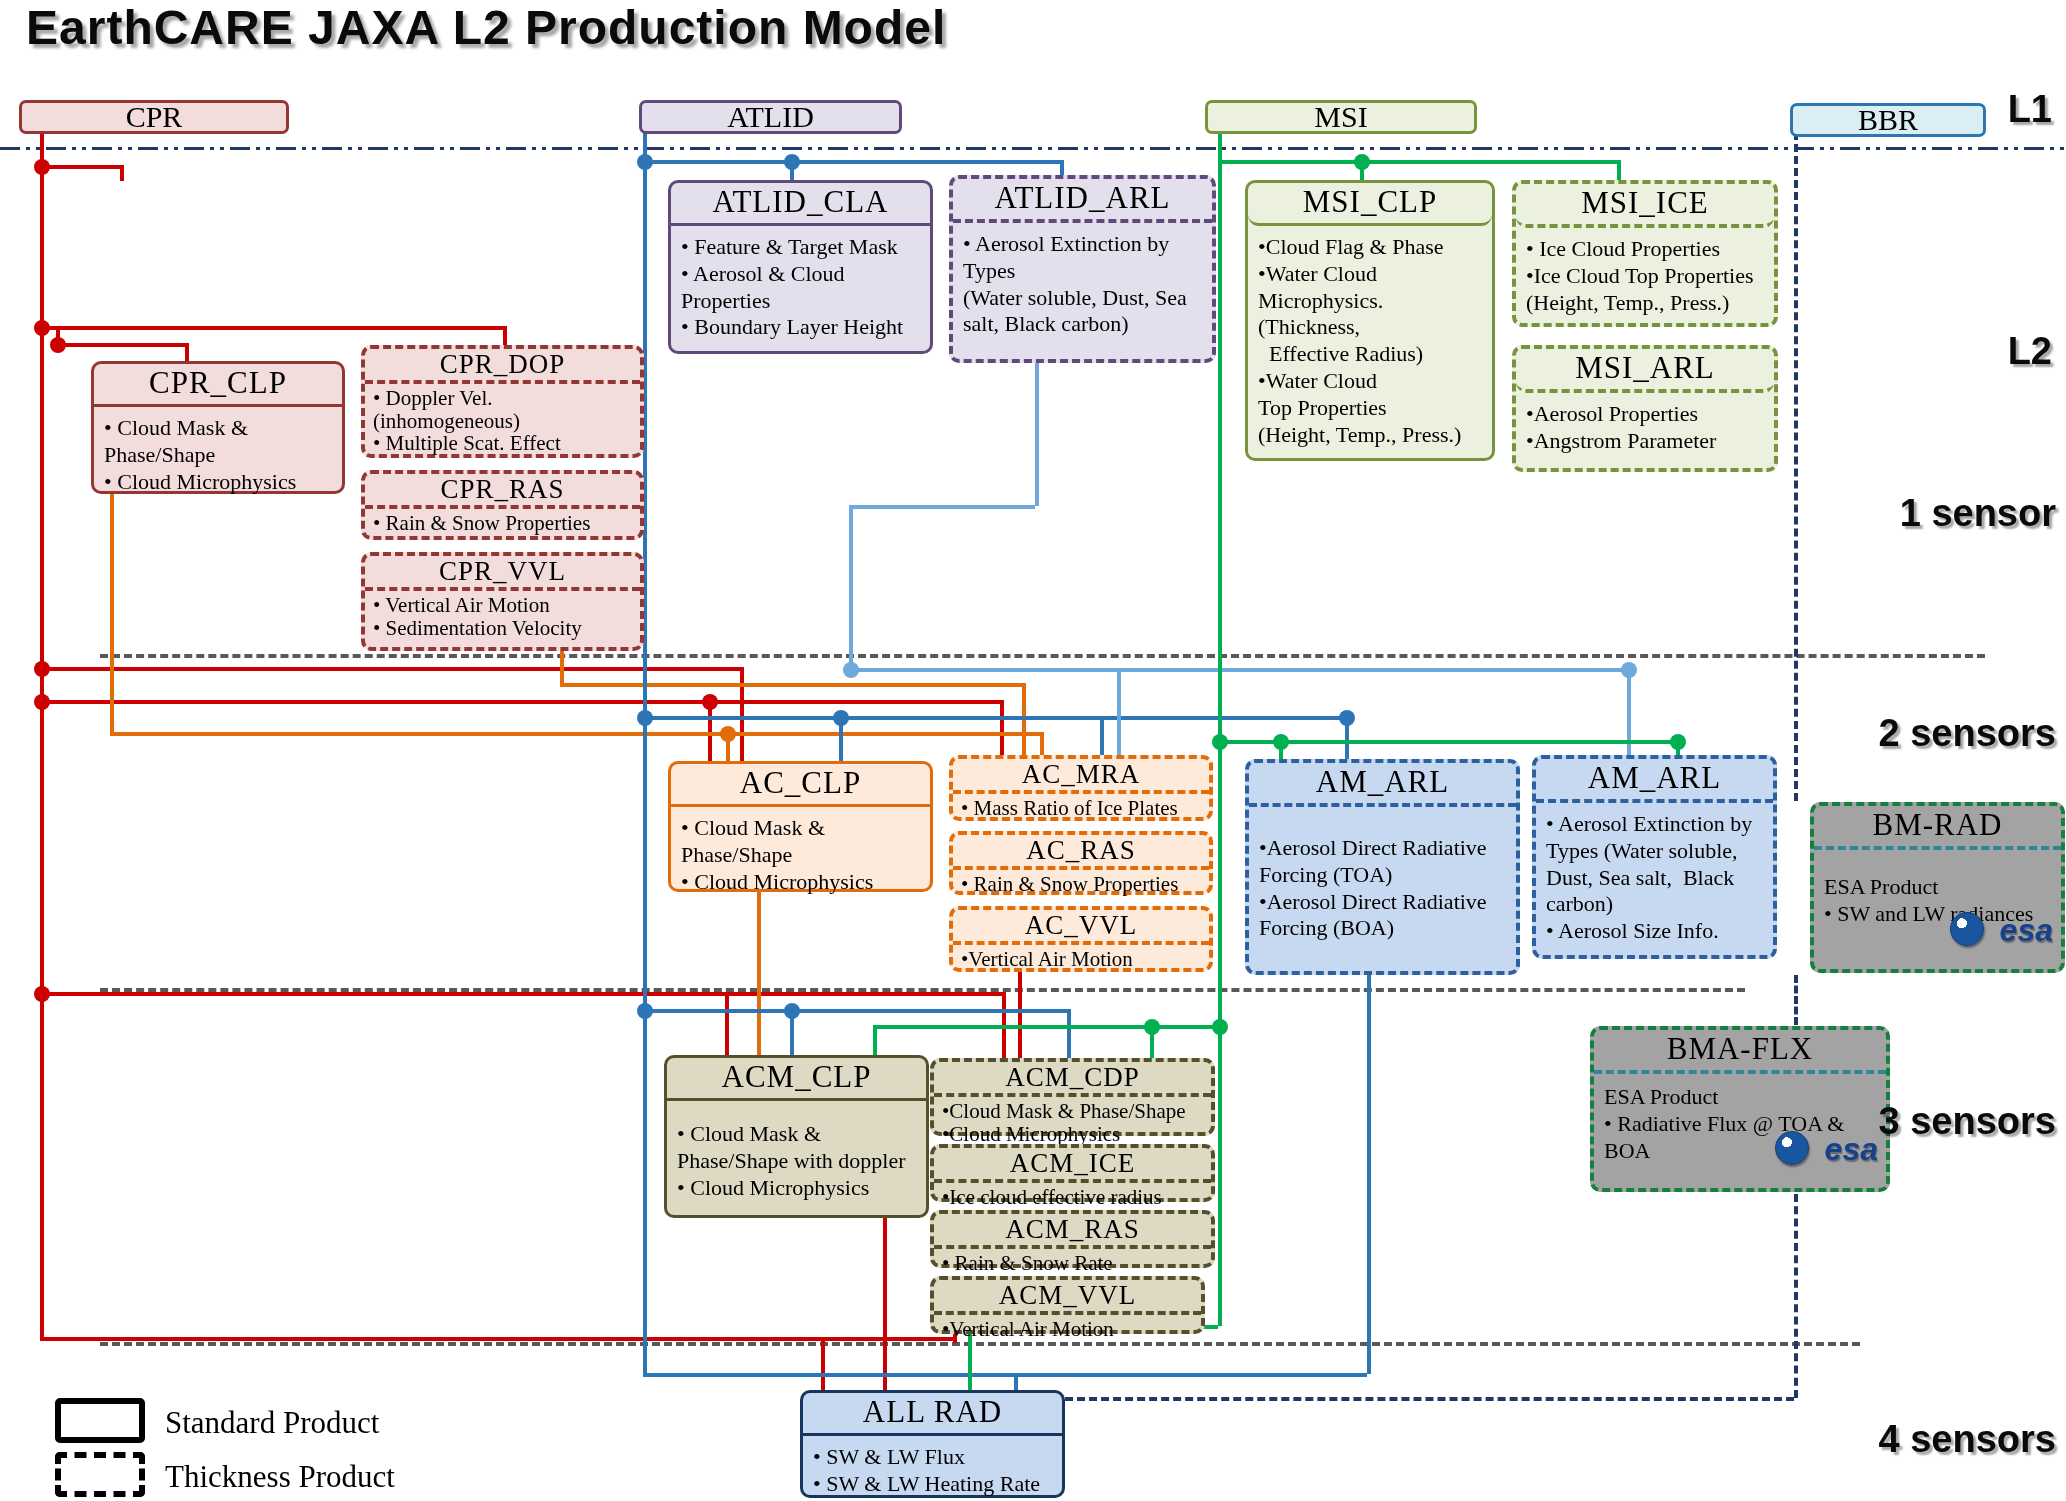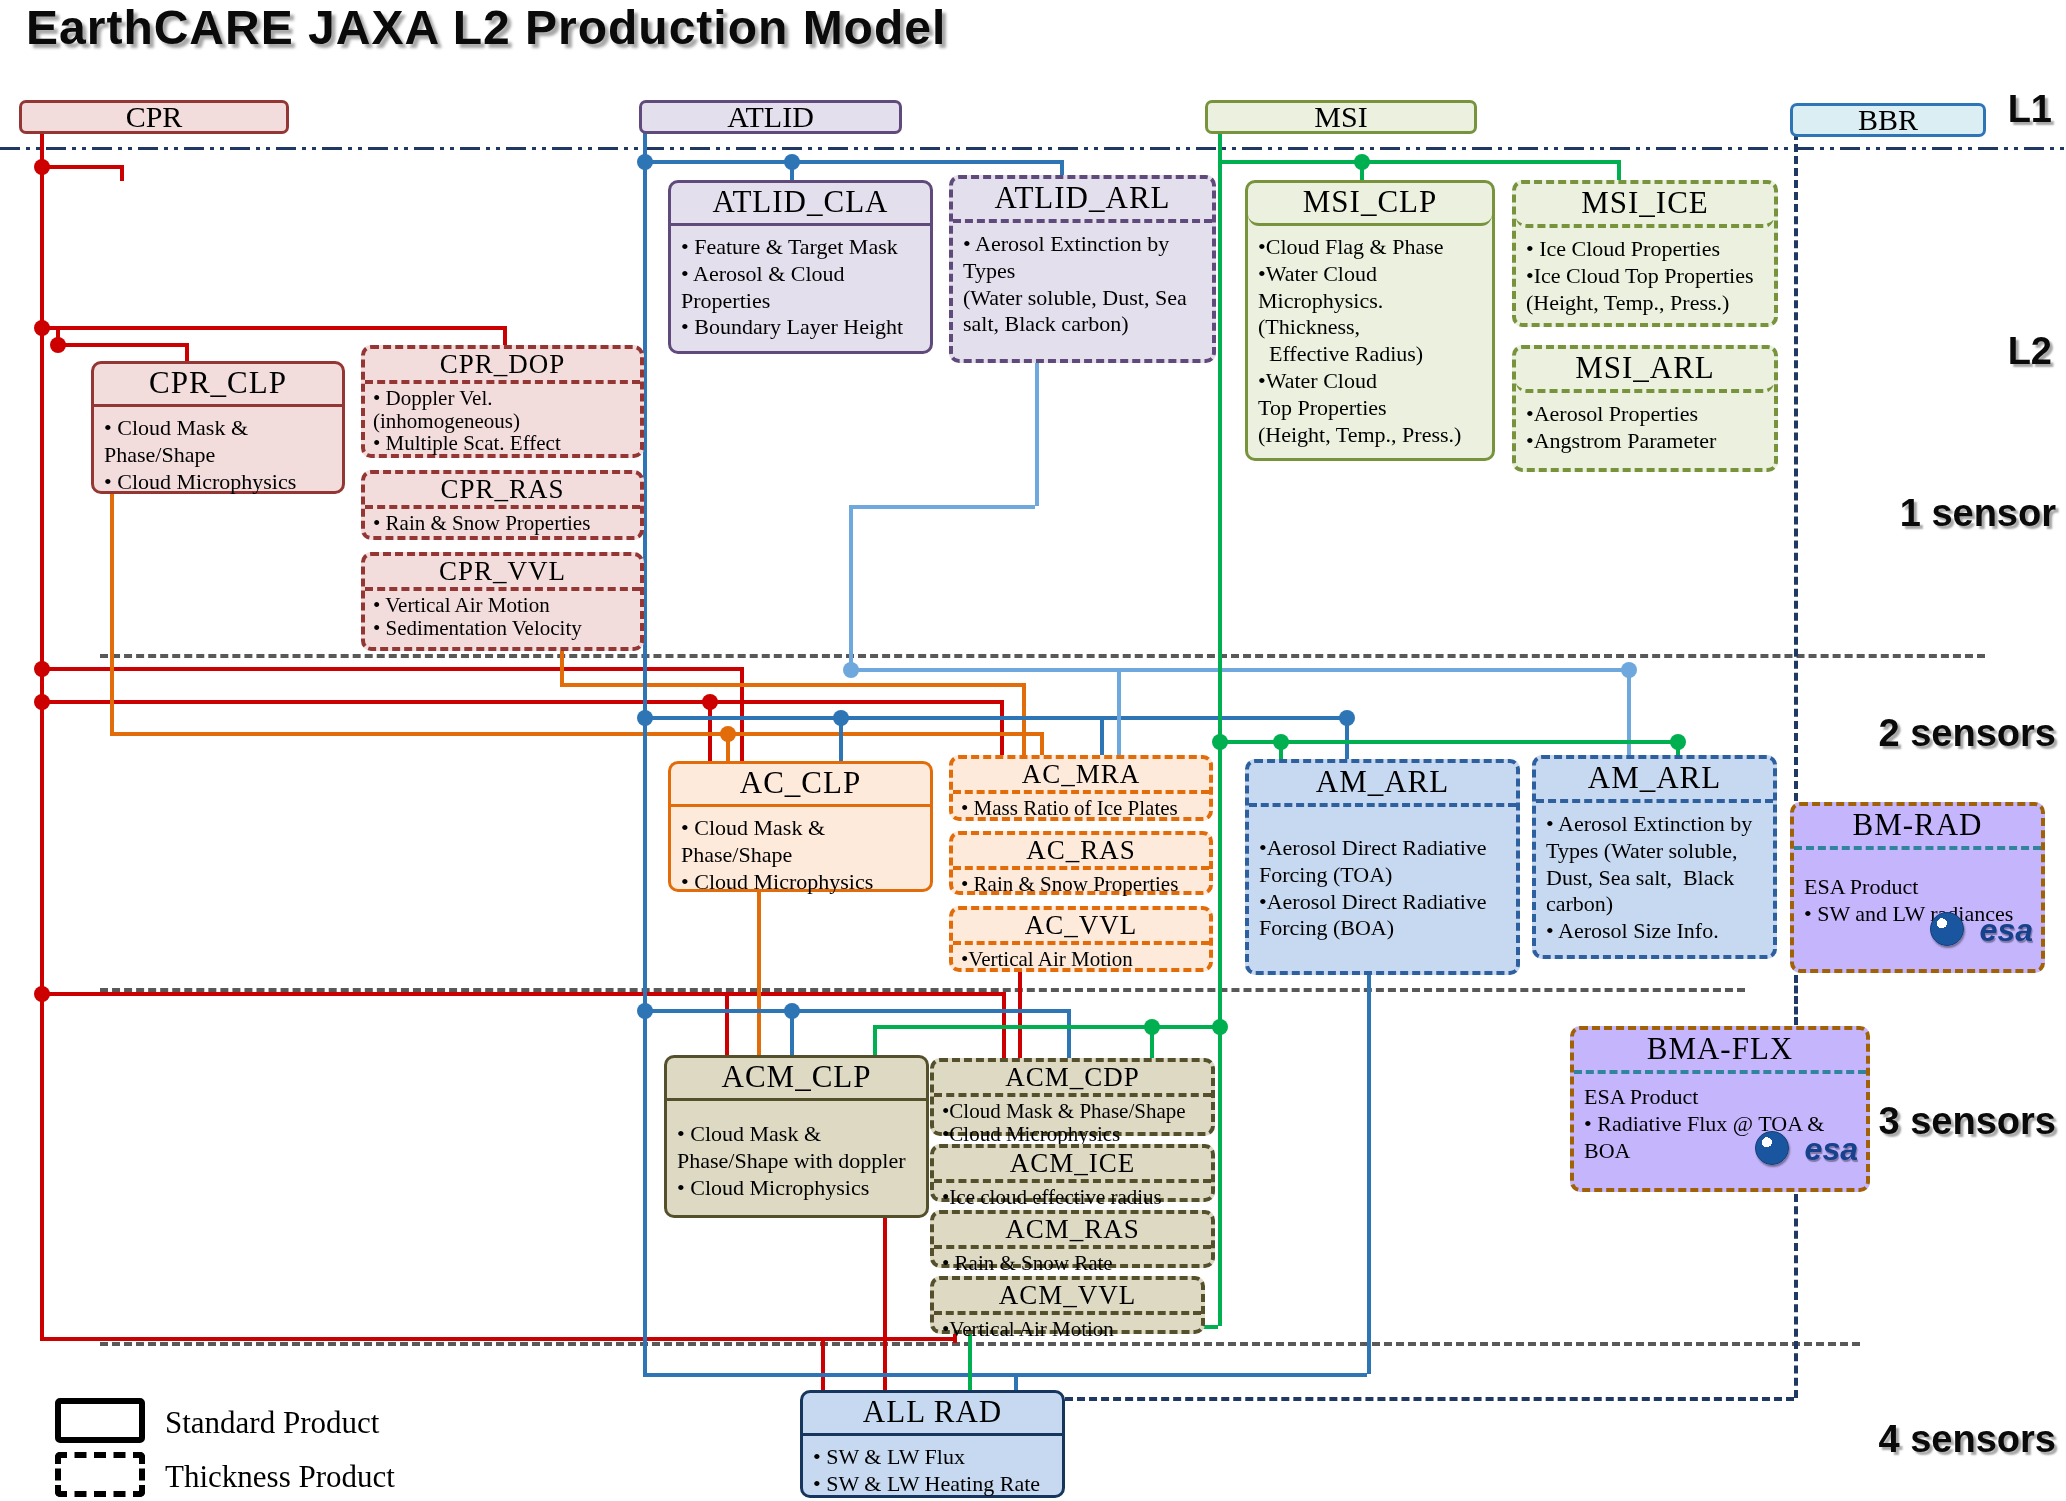--- a/index.html
+++ b/index.html
@@ -20,21 +20,21 @@
   .pbox{position:absolute;border-radius:10px;box-sizing:border-box;z-index:3;}
   .pbox .ttl{text-align:center;font-size:31px;letter-spacing:1px;padding:1px 0 3px 0;}
   .pbox .body{font-size:22px;line-height:1.22;padding:8px 10px;white-space:pre-wrap;}
   .sm .ttl{font-size:27px;padding:0;}
   .sm .body{font-size:21px;line-height:1.08;padding:3px 8px;}
   .c-cpr{background:#f2dcdc;border:3px solid #943634;} .c-cpr .ttl{border-bottom:3px solid #943634;}
   .c-atlid{background:#e4dfec;border:3px solid #60497b;} .c-atlid .ttl{border-bottom:3px solid #60497b;}
   .c-msi{background:#ebf1de;border:3px solid #77933c;} .c-msi .ttl{border-bottom:3px solid #77933c;border-radius:11px;}
   .c-ac{background:#fdeada;border:3px solid #e36c0a;} .c-ac .ttl{border-bottom:3px solid #e36c0a;}
   .c-am{background:#c6d9f1;border:3px solid #2e5f9e;} .c-am .ttl{border-bottom:3px solid #2e5f9e;}
-  .c-esa{background:#c4b5fd;border:3px solid #a16207;} .c-esa .ttl{border-bottom:3px solid #31849b;}
+  .c-esa{background:#a3a3a3;border:3px solid #15803d;margin-left:20px;} .c-esa .ttl{border-bottom:3px solid #31849b;}
   .c-acm{background:#ddd9c3;border:3px solid #54502c;} .c-acm .ttl{border-bottom:3px solid #54502c;}
   .c-all{background:#c6d9f1;border:3px solid #17365d;} .c-all .ttl{border-bottom:3px solid #17365d;}
   .research{border-style:dashed;border-width:4px;}
   .research .ttl{border-bottom-style:dashed;border-bottom-width:4px;}
   .esa-box .body{padding-top:24px;}
   .esa-badge{position:absolute;right:8px;bottom:20px;display:flex;gap:16px;}
   .esa-globe{width:32px;height:32px;border-radius:50%;
      background:radial-gradient(circle at 34% 32%, #ffffff 0 5px, #1a56a0 5px 100%);
      border:1px solid #123c73;box-shadow:1px 2px 2px rgba(0,0,0,.4);}
   .esa-text{font-family:"Liberation Sans",sans-serif;font-weight:700;font-style:italic;

